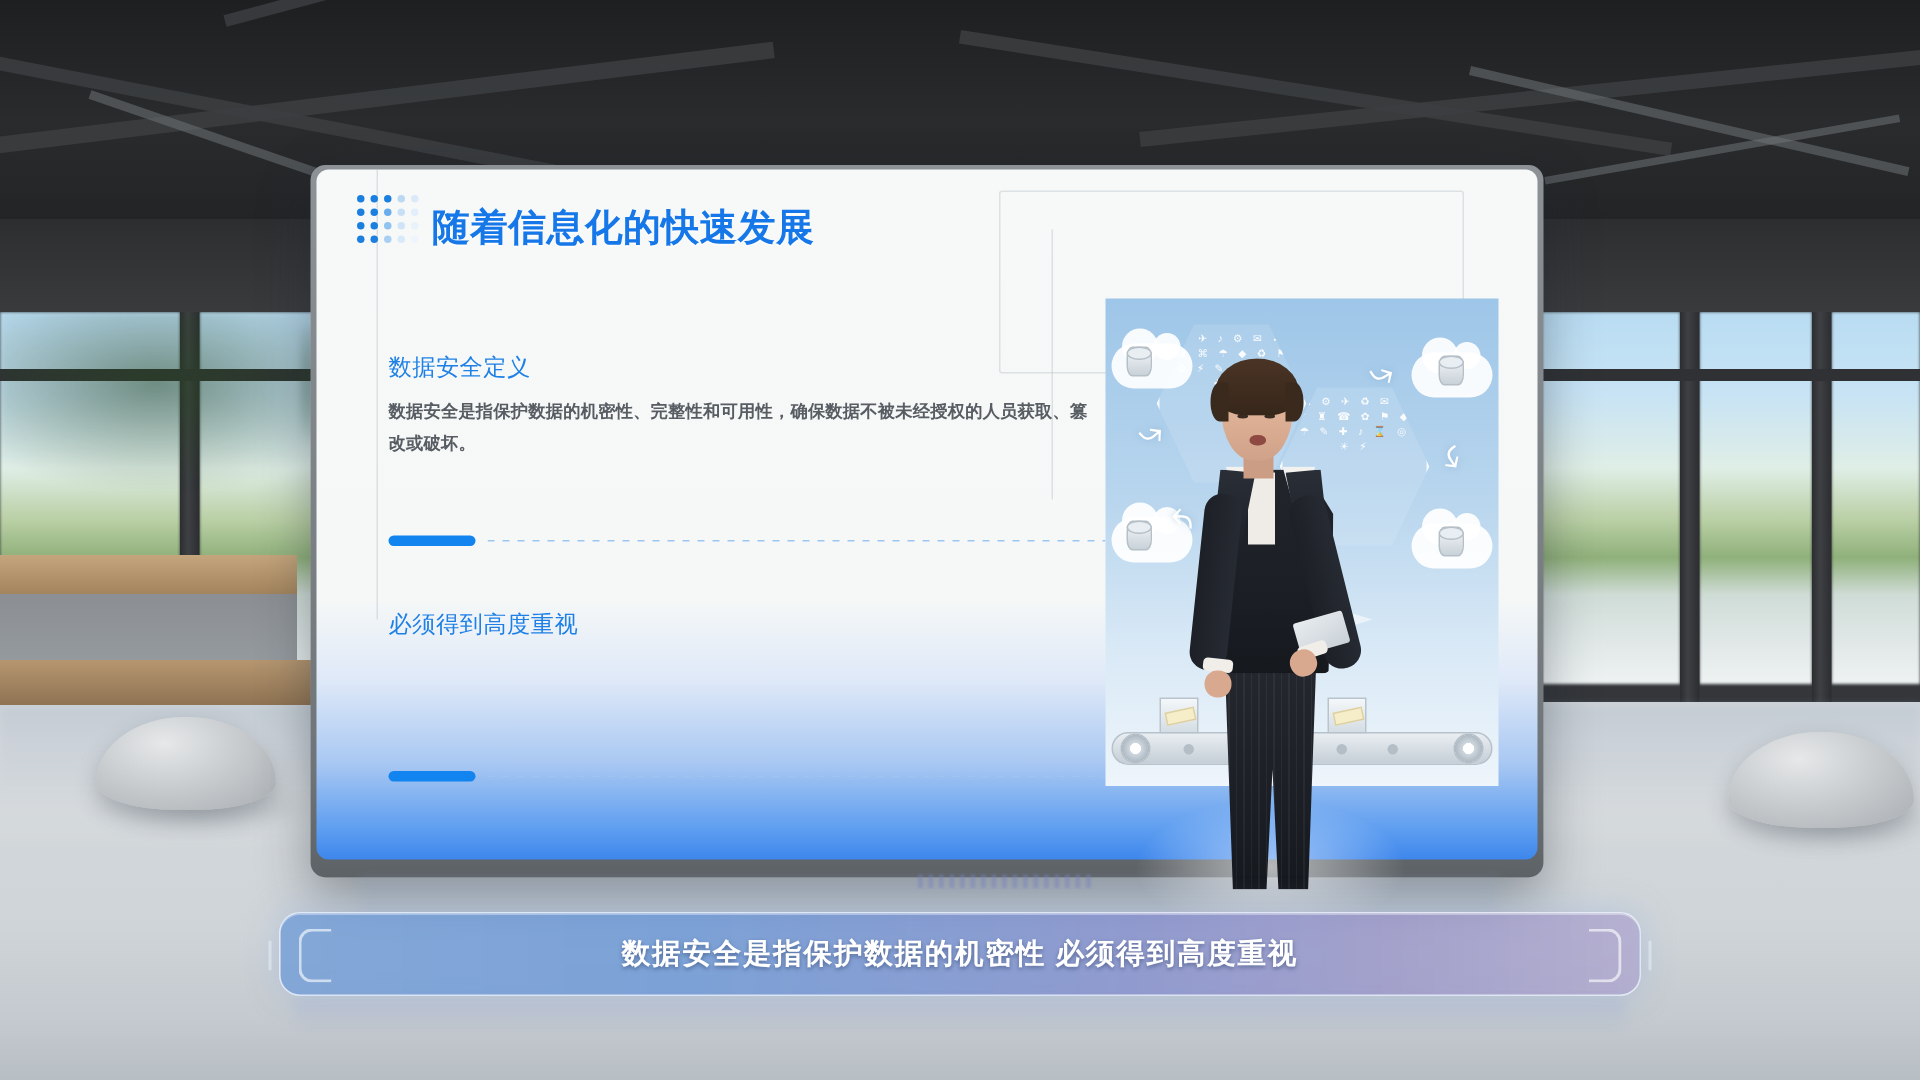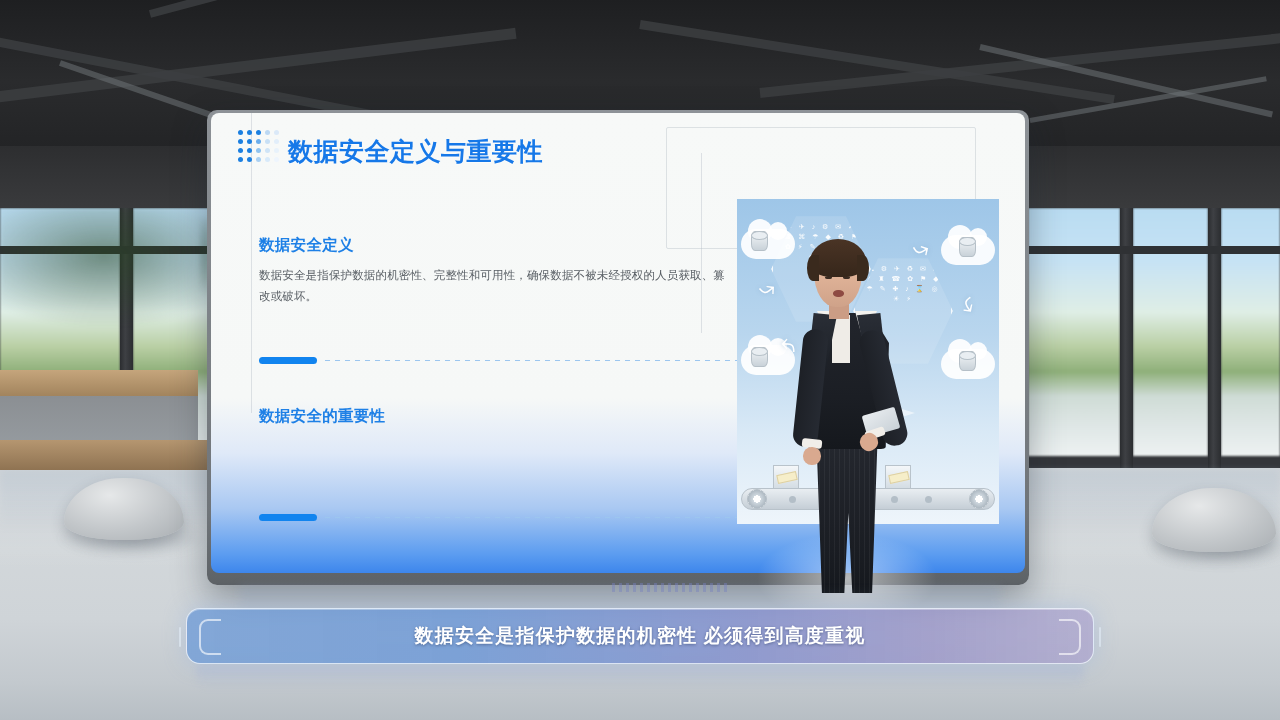--- a/index.html
+++ b/index.html
@@ -137,26 +137,27 @@
 
   .slide-title {
     position: absolute; left: 77px; top: 22px;
     font-size: 25px; font-weight: bold; color: #1678e8;
     letter-spacing: .5px;
     text-shadow: 0 1px 0 rgba(255,255,255,.6);
   }
 
   .section { position: absolute; left: 48px; width: 470px; }
   .section h3 {
-    font-size: 15.5px; font-weight: bold; color: #1e80e6; margin-bottom: 9px;
+    font-size: 15.5px; font-weight: normal; color: #1e80e6; margin-bottom: 9px;
     letter-spacing: .3px;
   }
   .section p {
     font-size: 11.5px; line-height: 21px; color: #575d63;
     letter-spacing: .15px;
+    font-weight: bold;
   }
   .divider { position: absolute; left: 48px; height: 7px; width: 478px; }
   .divider .bar {
     position: absolute; left: 0; top: 0; width: 58px; height: 7px;
     border-radius: 4px; background: #1184ef;
   }
   .divider .dash {
     position: absolute; left: 66px; top: 3px; right: 0; height: 1px;
     background-image: linear-gradient(90deg, #9cc6ef 0 5px, rgba(0,0,0,0) 5px 10px);
     background-size: 10px 1px;
@@ -450,33 +451,33 @@
           <i style="background:#8fc3f0"></i>
           <i style="background:#cfe4f7"></i>
           <i style="background:#e8f2fb"></i>
         <i style="background:#1b7fe0"></i>
           <i style="background:#1b7fe0"></i>
           <i style="background:#a9d0f3"></i>
           <i style="background:#d8eafa"></i>
           <i style="background:#eef5fd"></i>
       </div>
 
-      <div class="slide-title">数据安全定义与重要性</div>
+      <div class="slide-title">随着信息化的快速发展</div>
 
       <div class="section" style="top:122px;">
         <h3>数据安全定义</h3>
         <p>数据安全是指保护数据的机密性、完整性和可用性，确保数据不被未经授权的人员获取、篡改或破坏。</p>
       </div>
       <div class="divider" style="top:244px;">
         <div class="bar"></div>
         <div class="dash"></div>
       </div>
 
       <div class="section" style="top:293px;">
-        <h3>数据安全的重要性</h3>
+        <h3>必须得到高度重视</h3>
       </div>
       <div class="divider" style="top:401px;">
         <div class="bar"></div>
         <div class="dash"></div>
       </div>
 
       <div id="illus">
         <div class="hexa" style="left:34px; top:14px; width:100px; height:112px;">
           <div class="hexicons">✂ ✈ ♪ ⚙ ✉ ✓ ☎ ⌘ ☂ ◆ ♻ ⚑ ✿ ⚡ ✎ ◎ ♞ ☀ ✚ ⌛</div>
         </div>

